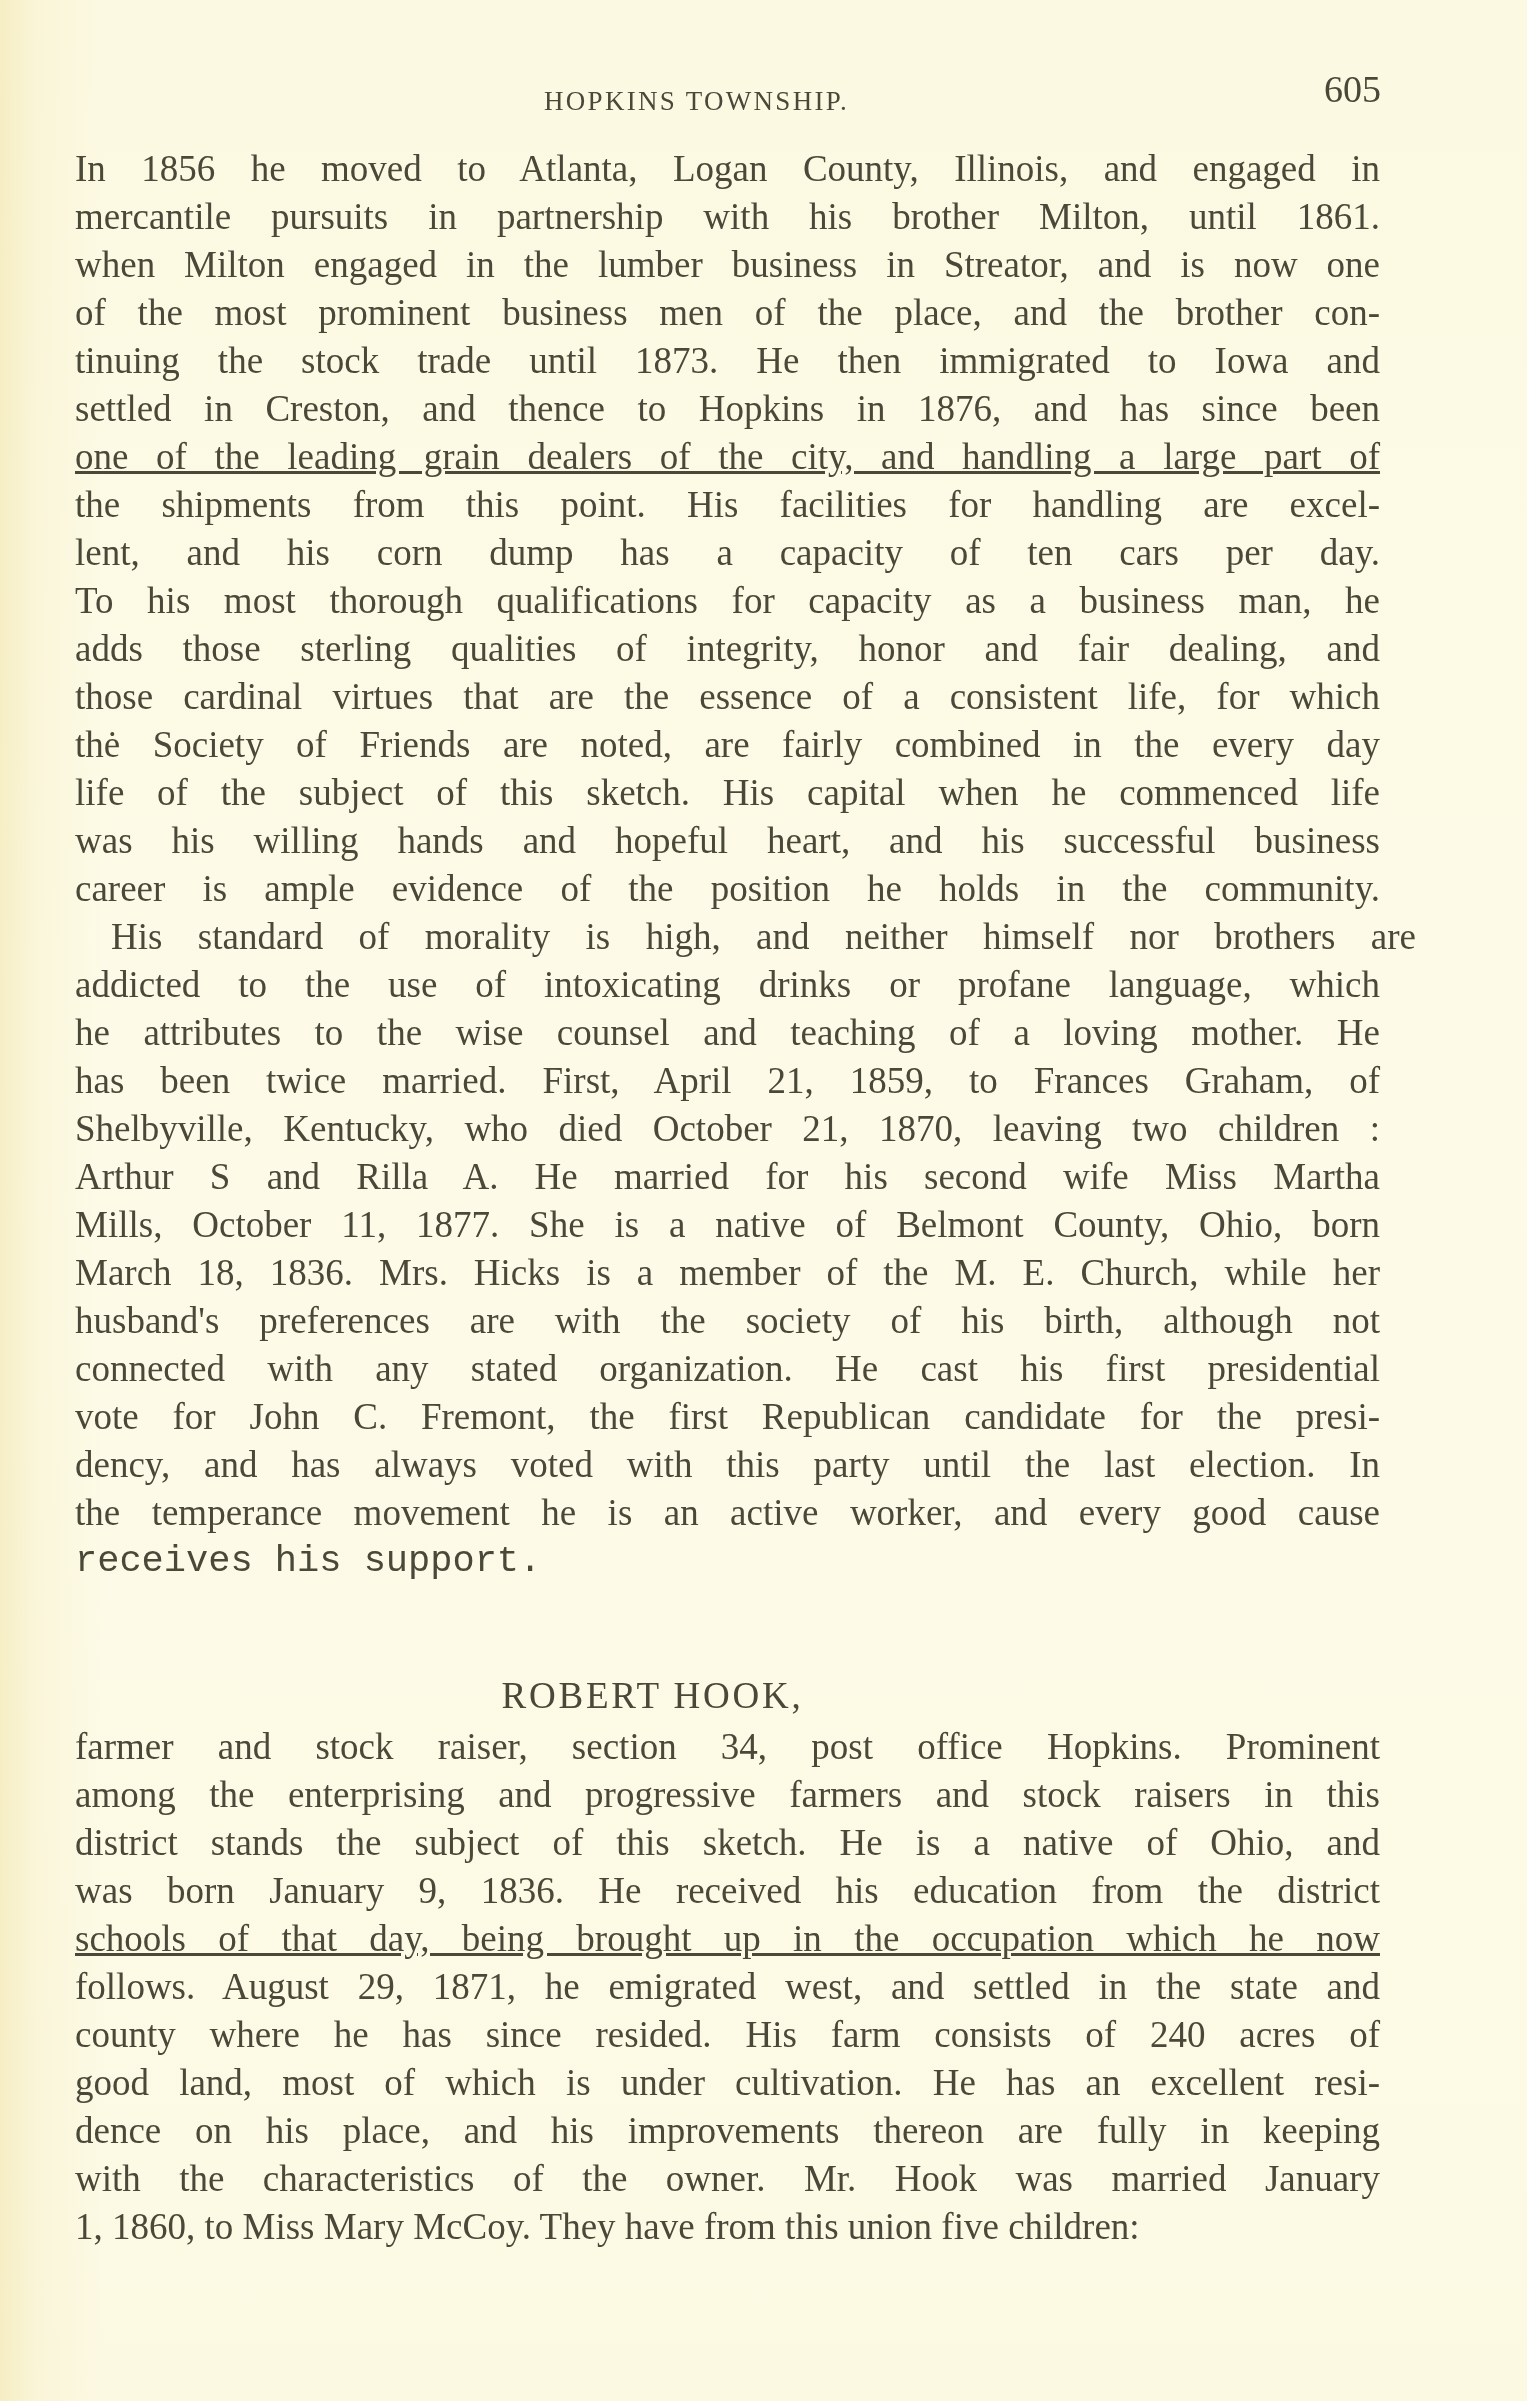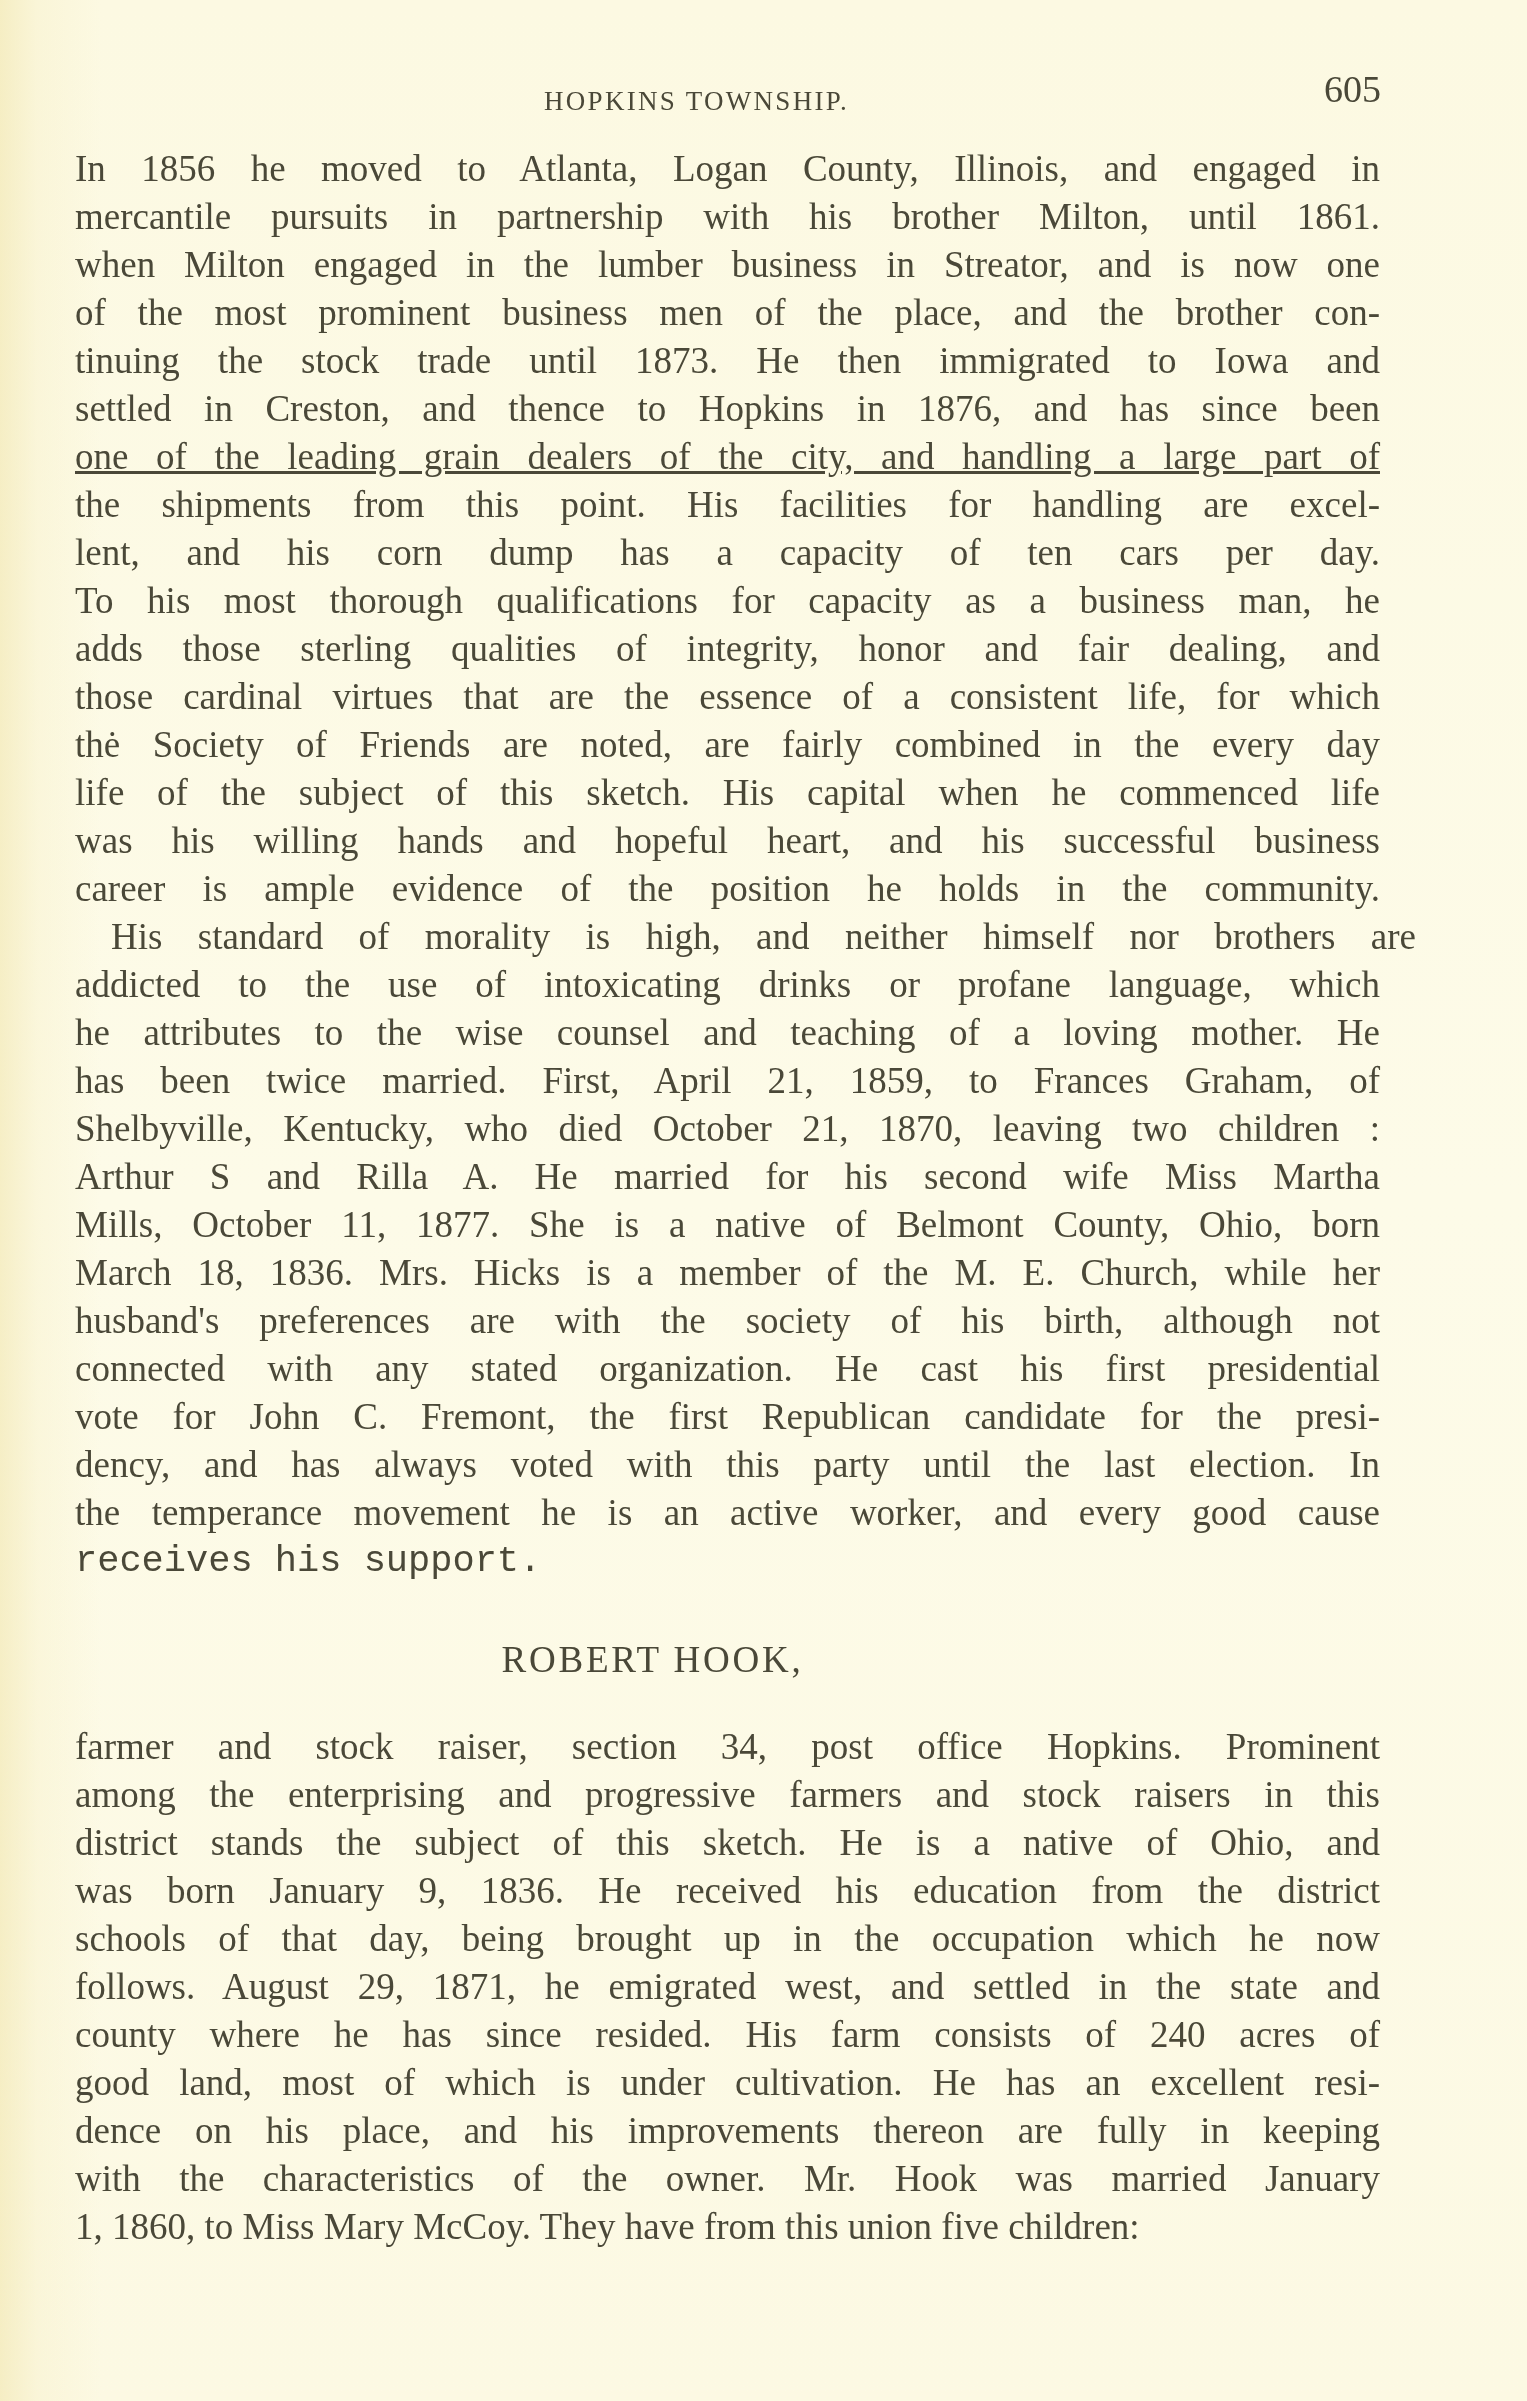--- a/index.html
+++ b/index.html
@@ -64,21 +64,21 @@
   .line.last {
     text-align: left;
     text-align-last: left;
   }
   #para-1 { top: 145px; }
   #para-2 { top: 1723px; }
   .section-heading {
     position: absolute;
     left: 0;
     width: 1527px;
-    top: 1636px;
+    top: 1672px;
     height: 48px;
     line-height: 48px;
     font-size: 37px;
     letter-spacing: 2.8px;
     text-align: center;
     padding-left: 108px;
     box-sizing: border-box;
   }
   .section-heading span {
     display: inline-block;
@@ -130,21 +130,21 @@
 
 <div class="section-heading">
   <span>ROBERT HOOK,</span>
 </div>
 
 <div class="text-block" id="para-2">
     <span class="line" style="white-space: normal; display: block; width: 1305px;">farmer and stock raiser, section 34, post office Hopkins. Prominent</span>
     <span class="line" style="white-space: normal; display: block; width: 1305px;">among the enterprising and progressive farmers and stock raisers in this</span>
     <span class="line" style="white-space: normal; display: block; width: 1305px;">district stands the subject of this sketch. He is a native of Ohio, and</span>
     <span class="line" style="white-space: normal; display: block; width: 1305px;">was born January 9, 1836. He received his education from the district</span>
-    <span class="line" style="white-space: normal; display: block; width: 1305px;">schools of that day, being brought up in the occupation which he now</span>
+    <span class="line" style="white-space: normal; display: block; width: 1305px; text-decoration: underline;">schools of that day, being brought up in the occupation which he now</span>
     <span class="line" style="white-space: normal; display: block; width: 1305px;">follows. August 29, 1871, he emigrated west, and settled in the state and</span>
     <span class="line" style="white-space: normal; display: block; width: 1305px;">county where he has since resided. His farm consists of 240 acres of</span>
     <span class="line" style="white-space: normal; display: block; width: 1305px;">good land, most of which is under cultivation. He has an excellent resi-</span>
     <span class="line" style="white-space: normal; display: block; width: 1305px;">dence on his place, and his improvements thereon are fully in keeping</span>
     <span class="line" style="white-space: normal; display: block; width: 1305px;">with the characteristics of the owner. Mr. Hook was married January</span>
     <span class="line last" style="white-space: nowrap; display: block; width: 1305px;">1, 1860, to Miss Mary McCoy. They have from this union five children:</span>
   </div>
 
 
 </body></html>

